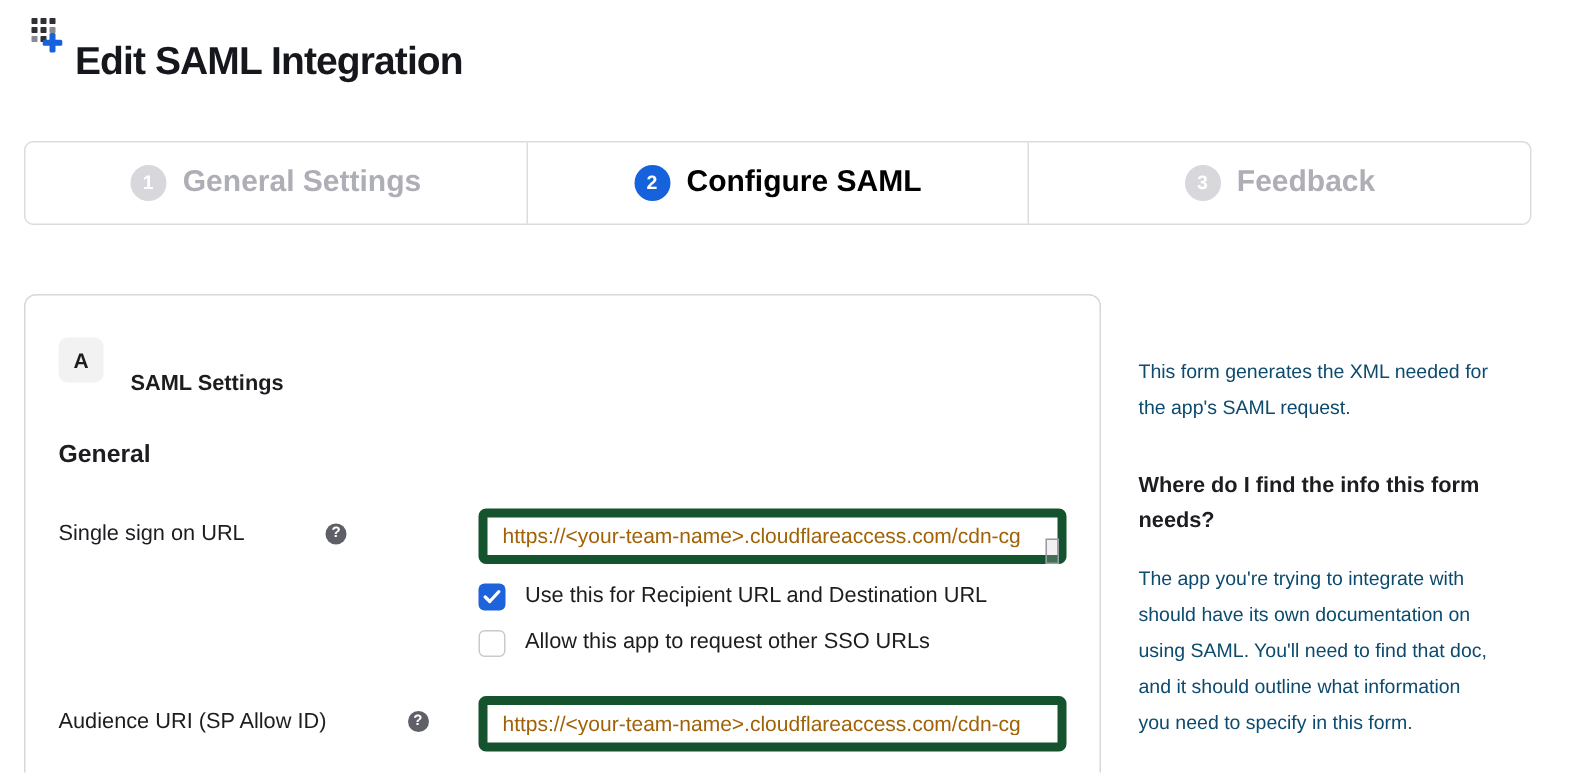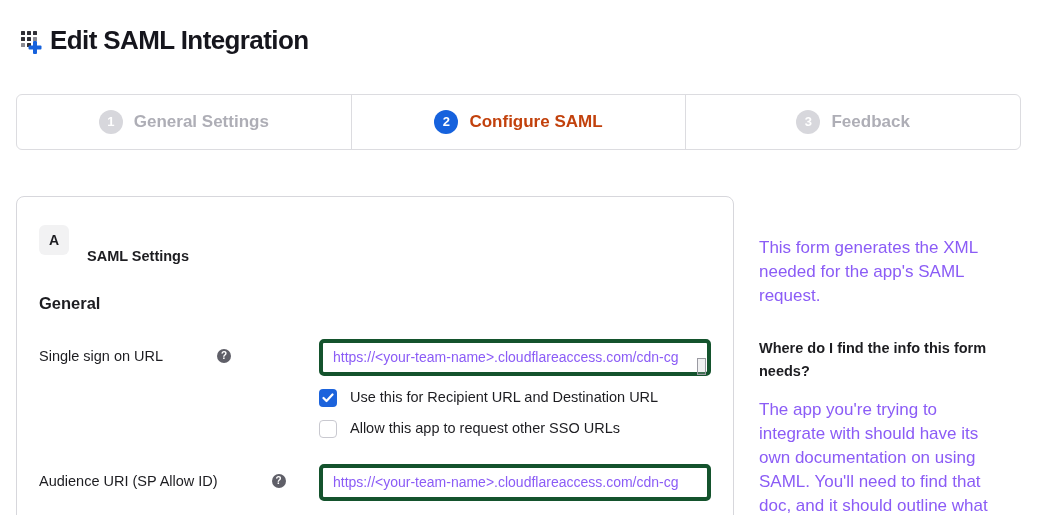--- a/index.html
+++ b/index.html
@@ -5,43 +5,43 @@
   * { box-sizing: border-box; }
   html,body { margin:0; padding:0; }
   body {
     width:1063px; height:515px; overflow:hidden;
     background:#ffffff; color:#1d1d21;
     font-family:"Liberation Sans", sans-serif;
   }
   .page { padding:6px 16px 0 16px; }
 
   
-  .header { display:flex; align-items:center; gap:4px; margin:2px 0 0 4px; }
+  .header { display:flex; align-items:flex-start; gap:4px; margin:2px 0 0 4px; }
   .app-icon { width:26px; height:28px; position:relative; flex:0 0 auto; }
   .page-title { font-size:26px; font-weight:700; letter-spacing:-0.6px; color:#16161d; }
 
   
   .stepper {
     margin-top:20px; display:flex;
     border:1px solid #dcdce0; border-radius:6px; background:#fff;
     width:1005px;
   }
   .step {
     flex:1; display:flex; align-items:center; justify-content:center;
     gap:11px; padding:15px 0; cursor:default;
   }
   .step + .step { border-left:1px solid #dcdce0; }
   .step-circle {
     width:24px; height:24px; border-radius:50%;
     background:#d7d7dc; color:#fff; font-weight:700; font-size:13px;
     display:flex; align-items:center; justify-content:center;
   }
-  .step-label { font-weight:700; font-size:17px; color:#aeaeb6; }
+  .step-label { font-weight:700; font-size:20px; color:#aeaeb6; }
   .step.active .step-circle { background:#1662dd; }
-  .step.active .step-label { color:#c2410c; }
+  .step.active .step-label { color:#000000; }
 
   
   .content { display:flex; margin-top:46px; align-items:flex-start; }
   .panel {
     width:718px; min-height:420px;
     border:1px solid #d7d7dc; border-radius:8px;
     padding:19px 22px 30px 22px; background:#fff;
   }
   .section-head { display:flex; align-items:center; gap:18px; }
   .section-badge {
@@ -60,42 +60,42 @@
   .help-icon {
     width:14px; height:14px; border-radius:50%; background:#5f5f68;
     color:#fff; font-size:10px; font-weight:700; line-height:1;
     display:inline-flex; align-items:center; justify-content:center;
     margin-left:8px; flex:0 0 auto; cursor:default;
   }
   .control { flex:1; }
   .input-wrap { position:relative; width:392px; }
   input.text-input {
     width:392px; height:37px;
-    border:4px solid #14532d; border-radius:5px;
-    padding:0 10px; font-size:14px; color:#8b5cf6;
+    border:6px solid #14532d; border-radius:5px;
+    padding:0 10px; font-size:14px; color:#a16207;
     font-family:"Liberation Sans", sans-serif; background:#fff;
     outline:none;
   }
   .cursor-box {
     position:absolute; right:5px; top:10px; width:9px; height:17px;
     border:1px solid #9a9aa2; background:rgba(200,200,205,0.25);
   }
   .checkbox-row { display:flex; align-items:flex-start; gap:13px; margin-top:13px; }
   .checkbox {
     width:18px; height:18px; border-radius:4px; flex:0 0 auto; cursor:pointer;
     display:flex; align-items:center; justify-content:center;
   }
   .checkbox.checked { background:#1c63dc; }
   .checkbox.unchecked { background:#fff; border:1.5px solid #c9c9d0; }
   .checkbox-label { font-size:14.5px; }
 
   
   .sidebar { margin-left:25px; width:252px; padding-top:40px; }
   .sidebar-heading { font-size:14.5px; font-weight:700; margin:0 0 15px 0; line-height:23px; }
-  .sidebar-body { font-size:17px; line-height:24px; color:#8b5cf6; margin:0 15px 29px 0; }
+  .sidebar-body { font-size:13px; line-height:24px; color:#0c4a6e; margin:0 15px 29px 0; }
 </style>
 </head>
 <body>
 
 <div class="page">
 
   <div class="header">
     <span class="app-icon">
       <svg width="26" height="28" viewBox="0 0 26 28">
         <g fill="#2f2f36">

